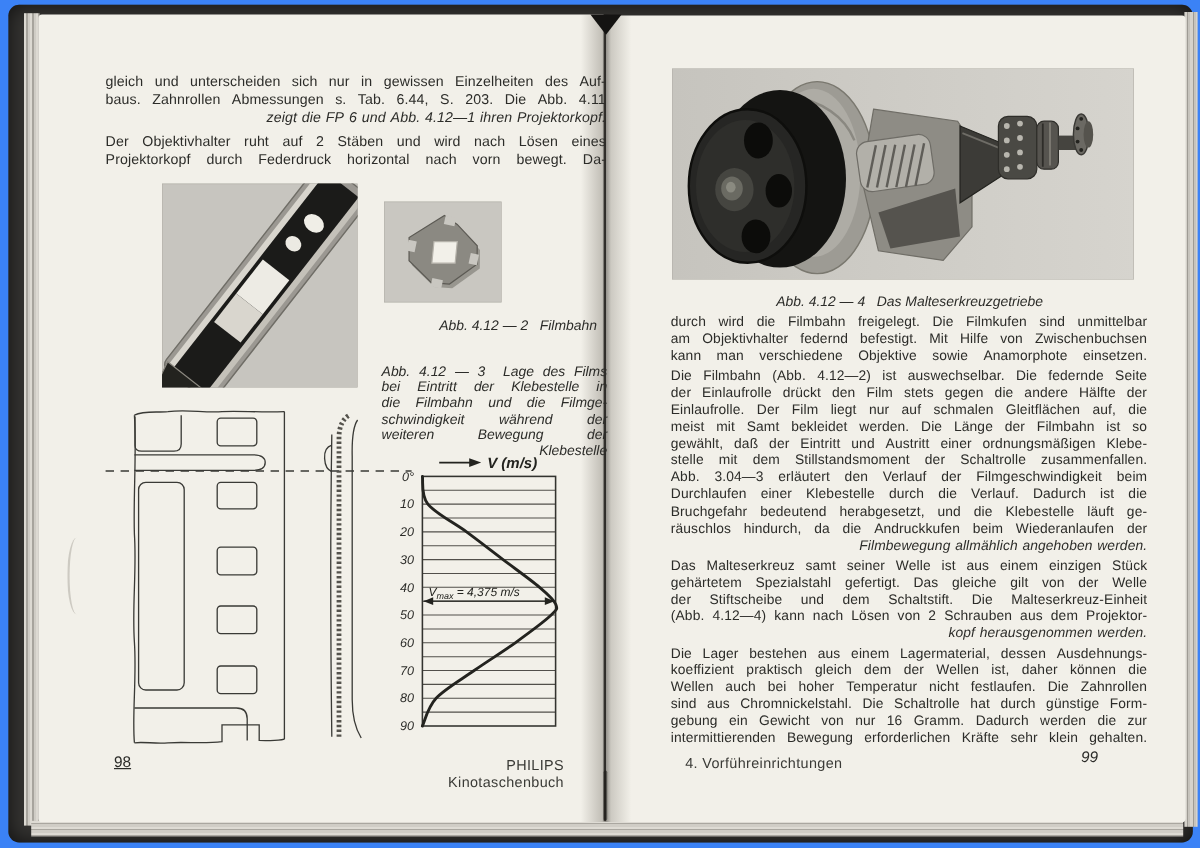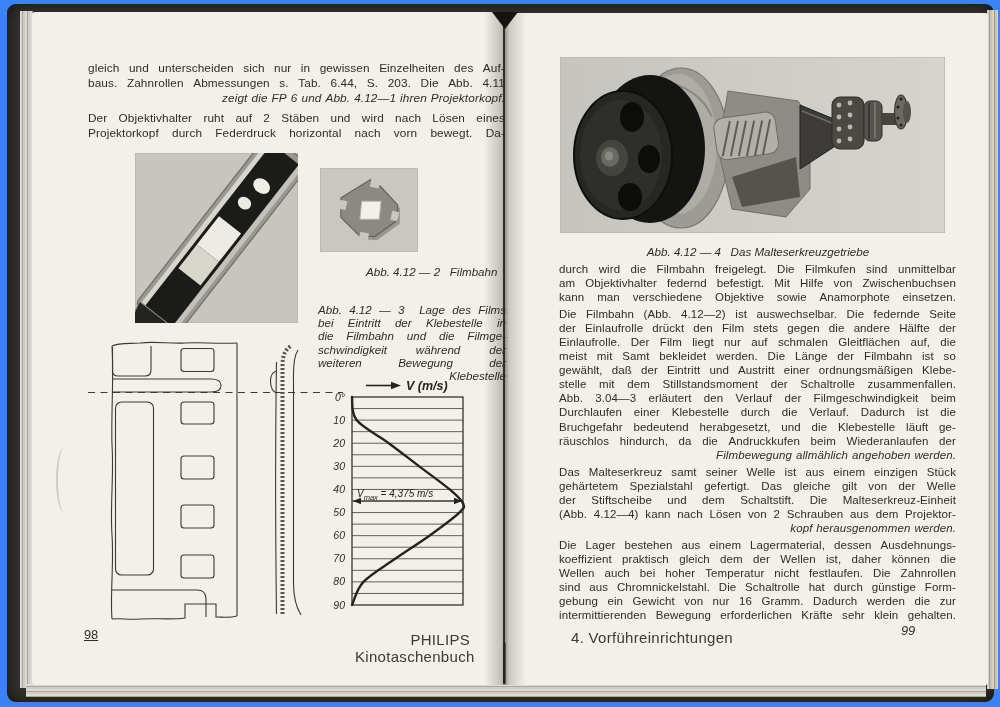--- a/index.html
+++ b/index.html
@@ -28,21 +28,21 @@
   .jline{display:flex;justify-content:space-between;white-space:nowrap;overflow:visible;}
   .jline.short{justify-content:flex-end;gap:.34em;font-style:italic;}
   .lp-body{font-size:11.8px;letter-spacing:.1px;}
   .lp-body .jline{height:14.8px;}
   .rp-body{font-size:11.5px;letter-spacing:.1px;}
   .rp-body .jline{height:14.05px;}
   .para{margin:0 0 3px 0;}
   .caption{font-style:italic;font-size:11.6px;white-space:pre;}
   .cap-lines{font-style:italic;font-size:11.6px;}
   .cap-lines .jline{height:13.2px;}
-  .footer-small{font-size:15px;letter-spacing:.3px;color:#3a3a36;}
+  .footer-small{font-size:12px;letter-spacing:.3px;color:#3a3a36;}
   .pageno{font-size:12.8px;color:#2c2c29;}
   svg text{font-family:"Liberation Sans",sans-serif;}
 </style>
 </head>
 <body>
 
 <div class="scene">
   <div class="abs cover"></div>
   <div class="abs stack-left"></div>
   <div class="abs stack-right"></div>
@@ -259,21 +259,21 @@
         </g>
       <g>
         <line x1="281" y1="50.5" x2="307" y2="50.5" stroke="#23231f" stroke-width="1.6"></line>
         <polygon points="306,46.8 316,50.5 306,54.2" fill="#23231f"></polygon>
         <text x="321" y="55" font-size="12.5" font-style="italic" font-weight="bold" fill="#23231f">V (m/s)</text>
       </g>
       <text id="vmax-label" x="272" y="162" font-size="10" font-style="italic" fill="#23231f"><tspan>V</tspan><tspan font-size="7.5" dy="2.5">max</tspan><tspan dy="-2.5"> = 4,375 m/s</tspan></text>
     </g>
   </svg>
 
-  <div class="abs pageno" style="left:84px;top:627px;text-decoration:underline;">98</div>
+  <div class="abs pageno" style="left:95px;top:627px;text-decoration:underline;">98</div>
   <div class="abs footer-small" style="left:355px;top:631px;width:115px;text-align:right;">PHILIPS Kinotaschenbuch</div>
 
   <svg class="abs" style="left:560px;top:57px;" width="385" height="176" viewBox="0 0 385 176">
     <defs>
       <linearGradient id="phbg" x1="0" y1="0" x2="1" y2="0">
         <stop offset="0" stop-color="#c6c4be"></stop>
           <stop offset="1" stop-color="#d6d4ce"></stop>
       </linearGradient>
     </defs>
     <rect x="0" y="0" width="385" height="176" fill="url(#phbg)"></rect>

